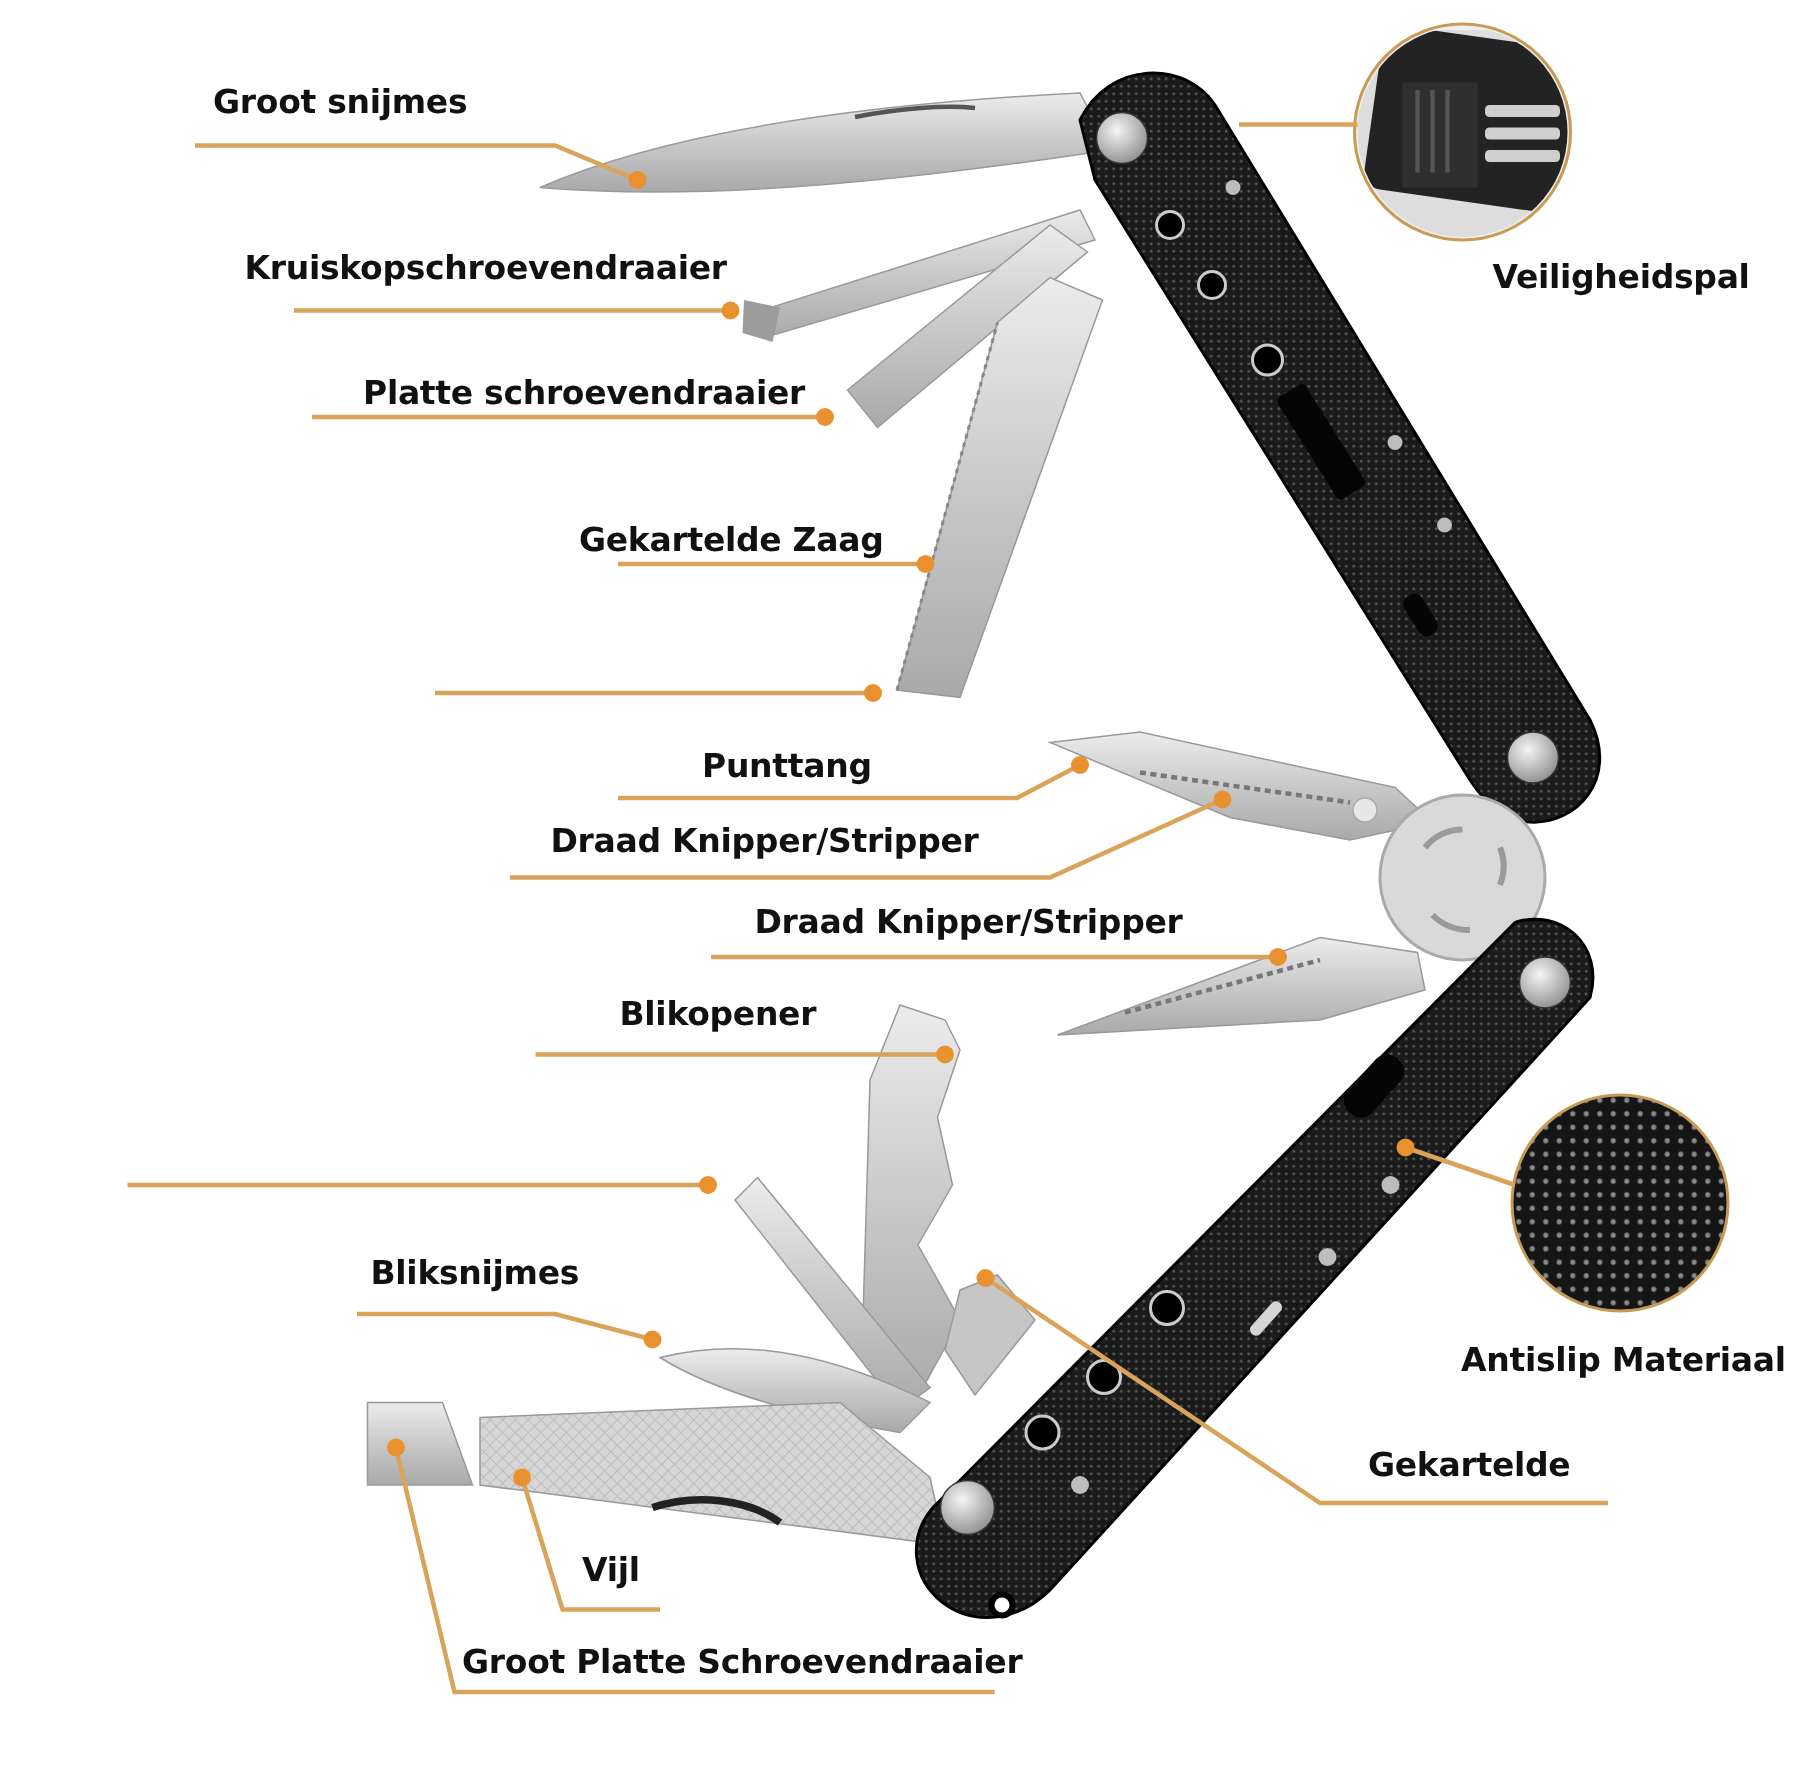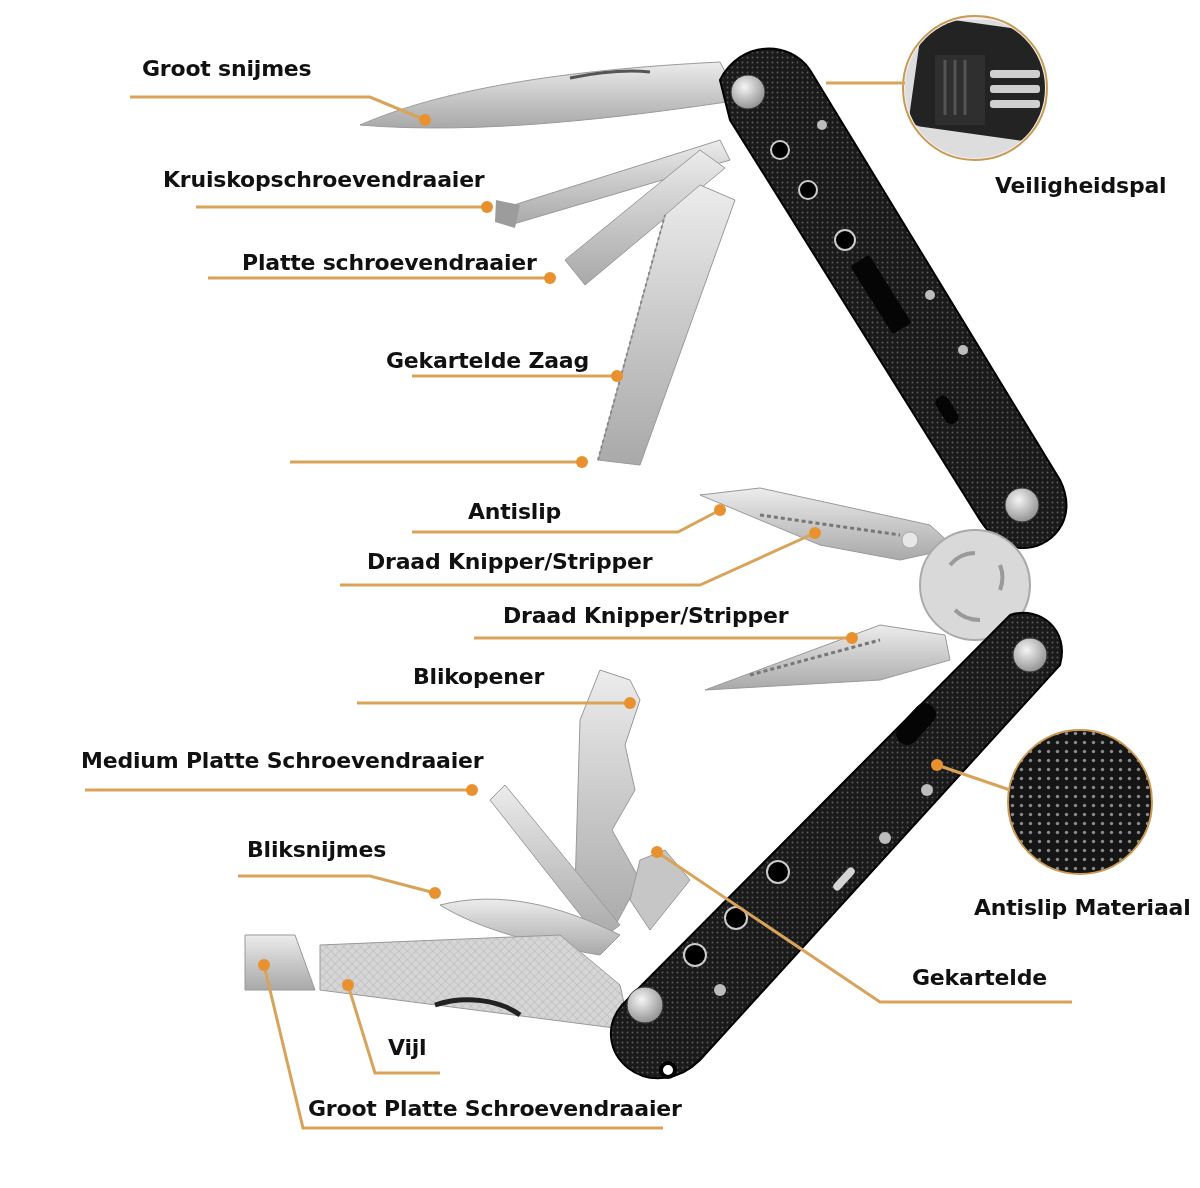--- a/index.html
+++ b/index.html
@@ -172,25 +172,24 @@
       <circle cx="657" cy="852" r="6"></circle>
       <circle cx="348" cy="985" r="6"></circle>
       <circle cx="264" cy="965" r="6"></circle>
     </g>
   </svg>
 
   <div class="label" style="left:142px;top:56px;">Groot snijmes</div>
   <div class="label" style="left:163px;top:167px;">Kruiskopschroevendraaier</div>
   <div class="label" style="left:214px;top:250px;margin-left:28px;">Platte schroevendraaier</div>
   <div class="label" style="left:386px;top:348px;">Gekartelde Zaag</div>
-  <div class="label" style="left:468px;top:499px;">Antislip</div>
+  <div class="label" style="left:468px;top:499px;">Punttang</div>
   <div class="label" style="left:367px;top:549px;">Draad Knipper/Stripper</div>
   <div class="label" style="left:503px;top:603px;">Draad Knipper/Stripper</div>
   <div class="label" style="left:413px;top:664px;">Blikopener</div>
-  <div class="label" style="left:81px;top:748px;">Medium Platte Schroevendraaier</div>
   <div class="label" style="left:247px;top:837px;">Bliksnijmes</div>
   <div class="label" style="left:388px;top:1035px;">Vijl</div>
   <div class="label" style="left:308px;top:1096px;text-align:center;">Groot Platte Schroevendraaier</div>
   <div class="label" style="left:995px;top:173px;">Veiligheidspal</div>
   <div class="label" style="left:974px;top:895px;">Antislip Materiaal</div>
   <div class="label" style="left:912px;top:965px;">Gekartelde</div>
 
 </div>
 
 </body></html>

